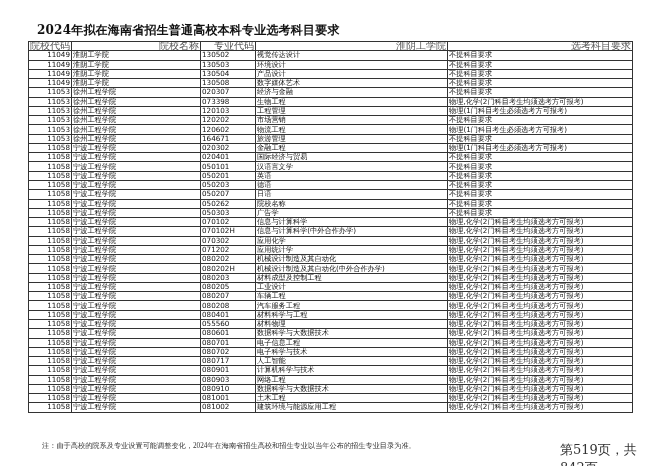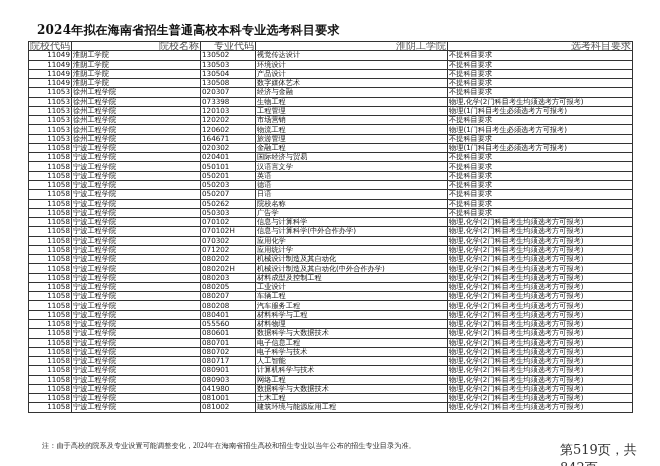--- a/index.html
+++ b/index.html
@@ -284,21 +284,21 @@
       <tr>
         <td class="c-code">11058</td>
         <td class="c-name">宁波工程学院</td>
         <td class="c-mcode">080903</td>
         <td class="c-major">网络工程</td>
         <td class="c-req">物理,化学(2门科目考生均须选考方可报考)</td>
       </tr>
       <tr>
         <td class="c-code">11058</td>
         <td class="c-name">宁波工程学院</td>
-        <td class="c-mcode">041980</td>
+        <td class="c-mcode">080910</td>
         <td class="c-major">数据科学与大数据技术</td>
         <td class="c-req">物理,化学(2门科目考生均须选考方可报考)</td>
       </tr>
       <tr>
         <td class="c-code">11058</td>
         <td class="c-name">宁波工程学院</td>
         <td class="c-mcode">081001</td>
         <td class="c-major">土木工程</td>
         <td class="c-req">物理,化学(2门科目考生均须选考方可报考)</td>
       </tr>

